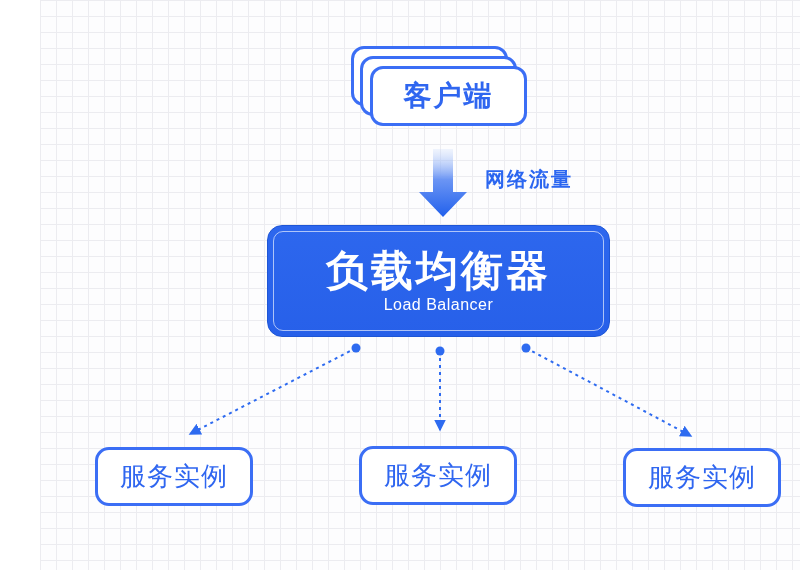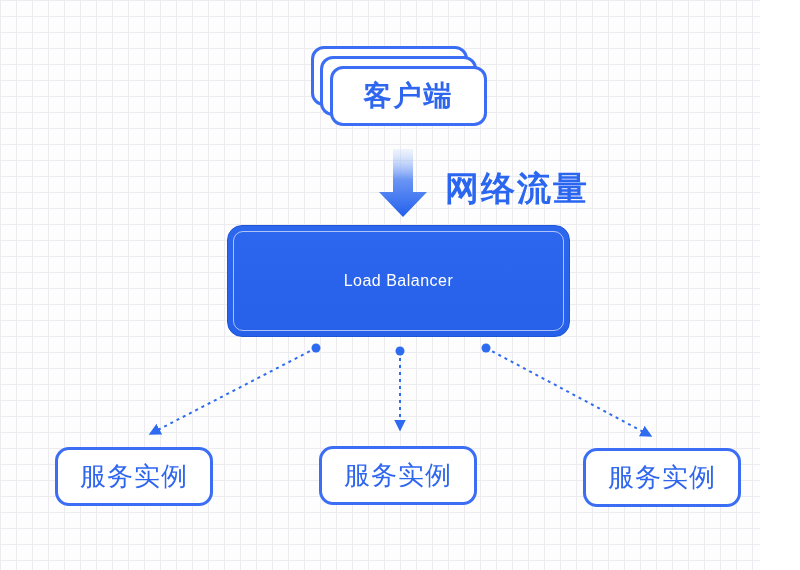--- a/index.html
+++ b/index.html
@@ -9,20 +9,21 @@
   }
   .canvas{
     position:relative;
     width:760px;height:570px;
     overflow:hidden;
     background-color:#fdfdfe;
     background-image:
       linear-gradient(to right,#ececf0 1px,transparent 1px),
       linear-gradient(to bottom,#ececf0 1px,transparent 1px);
     background-size:16px 16px;
+    margin-left:40px;
   }
   .svg-layer{position:absolute;left:0;top:0;width:800px;height:570px;pointer-events:none;}
 
   
   .card{
     position:absolute;
     width:157px;height:60px;
     background:#ffffff;
     border:3px solid #3b6ef5;
     border-radius:13px;
@@ -32,21 +33,21 @@
   .card-mid   {left:320px;top:56px;}
   .card-front {
     left:330px;top:66px;
     display:flex;align-items:center;justify-content:center;
     color:#2f66f0;font-size:28px;font-weight:bold;letter-spacing:2px;
   }
 
   
   .traffic-label{
     position:absolute;left:445px;top:166px;
-    color:#2b66f0;font-size:34px;font-weight:bold;letter-spacing:2px;
+    color:#2b66f0;font-size:20px;font-weight:bold;letter-spacing:2px;
   }
 
   
   .lb{
     position:absolute;left:227px;top:225px;
     width:343px;height:112px;
     background:linear-gradient(180deg,#2d67ee 0%,#2760e9 100%);
     border:1px solid #1e56d6;
     border-radius:15px;
     box-sizing:border-box;
@@ -114,20 +115,21 @@
 
   <div class="card card-back"></div>
   <div class="card card-mid"></div>
   <div class="card card-front">
     <span>客户端</span>
   </div>
 
   <div class="traffic-label">网络流量</div>
 
   <div class="lb">
+    <div class="lb-title">负载均衡器</div>
     <div class="lb-subtitle">Load Balancer</div>
   </div>
 
   <div class="server server-1">
     <span>服务实例</span>
   </div>
   <div class="server server-2">
     <span>服务实例</span>
   </div>
   <div class="server server-3">

